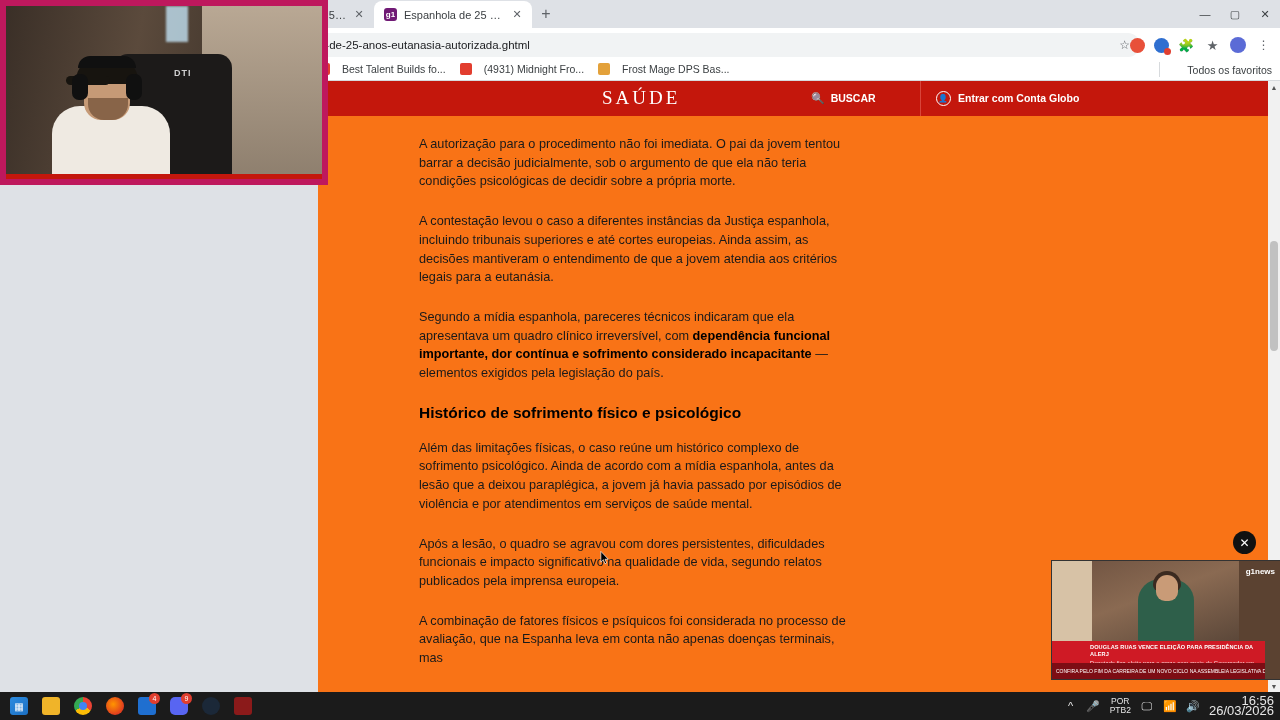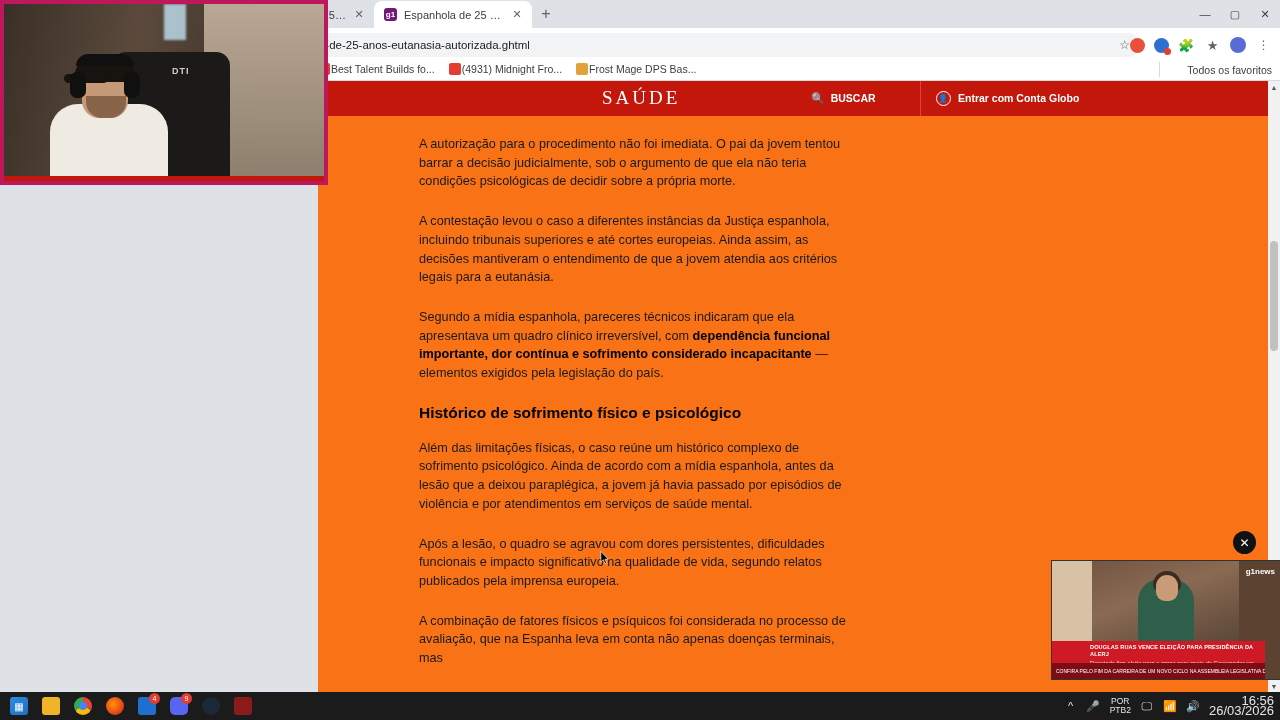--- a/index.html
+++ b/index.html
@@ -83,21 +83,21 @@
   .ext-puzzle { color:#5f6368; font-size: 13px; }
   .ext-star { color:#5f6368; font-size: 13px; }
   .avatar-circ { width:16px;height:16px;border-radius:50%;background:#5b6bd6;}
 
   .bookmarks {
     position: absolute; left: 0; top: 58px; width: 1280px; height: 23px;
     background: #ffffff; display: flex; align-items: center; padding-left: 318px;
     gap: 14px; font-size: 10.5px; color: #3c4043;
     border-bottom: 1px solid #d7dadd;
   }
-  .bm { display: flex; align-items: center; gap: 1px; white-space: nowrap;}
+  .bm { display: flex; align-items: center; gap: 12px; white-space: nowrap;}
   .bm .bmico { width: 12px; height: 12px; border-radius: 2px; display:inline-block;}
   .bm-y { background: #e23d2e; }
   .bm-o { background: #e3a13a; }
   .bm-right {
     position: absolute; right: 8px; top: 0; height: 23px; display: flex; align-items: center;
     gap: 5px; font-size: 10.5px; color: #3c4043;
   }
   .bm-sep { position:absolute; right: 120px; top:4px; width:1px; height:15px; background:#d7dadd;}
 
   
@@ -195,21 +195,21 @@
   .fv-left-lower{position:absolute;left:0;bottom:16px;width:36px;height:22px;background:#a4121c;}
   .fv-close {
     position: absolute; left: 1233px; top: 531px; width: 23px; height: 23px; border-radius: 50%;
     background: #111; color: #fff; display: flex; align-items: center; justify-content: center;
     font-size: 12px; z-index: 31;
   }
 
   
   .webcam {
     position: absolute; left: 0px; top: 0px; width: 328px; height: 185px;
-    border: 4px solid #be185d; background: #15110e; overflow: hidden; z-index: 50;
+    border: 6px solid #be185d; background: #15110e; overflow: hidden; z-index: 50;
   }
   .wc-bg { position:absolute; inset:0; background: linear-gradient(100deg,#3a2f27 0%,#5b4a3c 40%,#2a231d 100%); }
   .wc-wall { position:absolute; right:0; top:0; width: 120px; height: 179px; background: linear-gradient(180deg,#b9a894,#8c7d6c); }
   .wc-lightstrip { position:absolute; left: 160px; top: 0; width: 22px; height: 36px; background: rgba(200,235,255,.75); filter: blur(1px);}
   .wc-chair { position:absolute; left: 108px; top: 48px; width: 118px; height: 131px; background: #1c1a19; border-radius: 14px 14px 0 0; }
   .wc-chairlogo { position:absolute; left: 168px; top: 62px; font-size: 9px; color:#cfcfcf; font-weight:bold; letter-spacing:1px;}
   .wc-body { position:absolute; left: 46px; top: 100px; width: 118px; height: 85px; background: #efeae2; border-radius: 28px 28px 0 0;}
   .wc-head { position:absolute; left: 78px; top: 62px; width: 46px; height: 52px; background: #c69a76; border-radius: 20px 20px 17px 17px;}
   .wc-cap { position:absolute; left: 70px; top: 52px; width: 62px; height: 26px; background: #17140f; border-radius: 24px 24px 4px 4px;}
   .wc-capbrim { position:absolute; left: 60px; top: 70px; width: 44px; height: 9px; background: #17140f; border-radius: 5px;}

